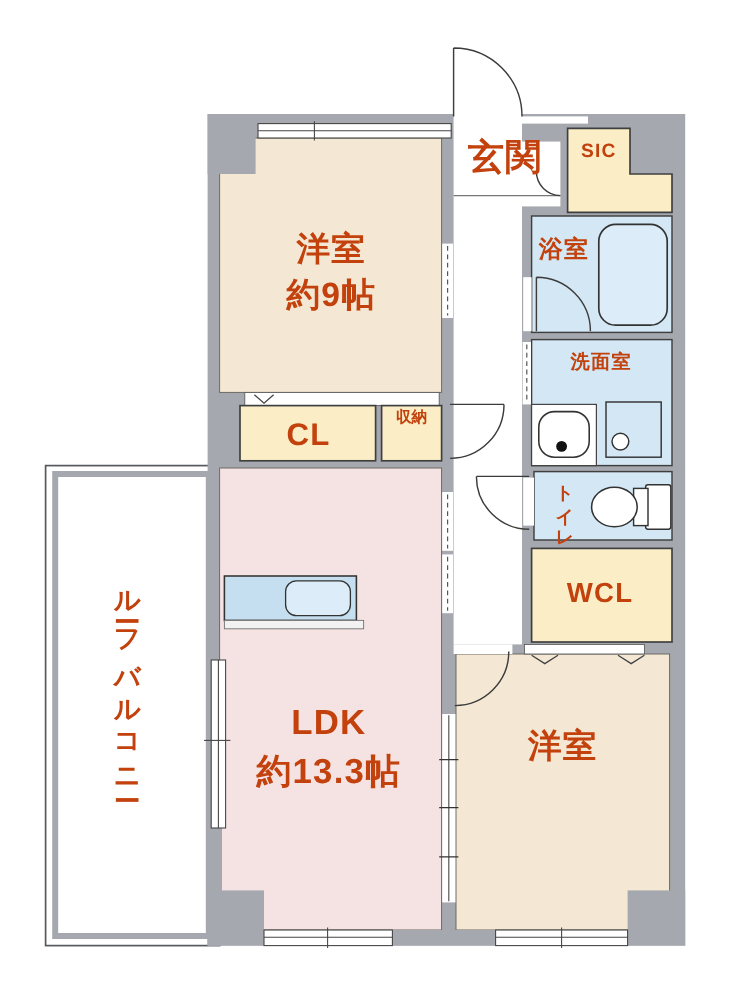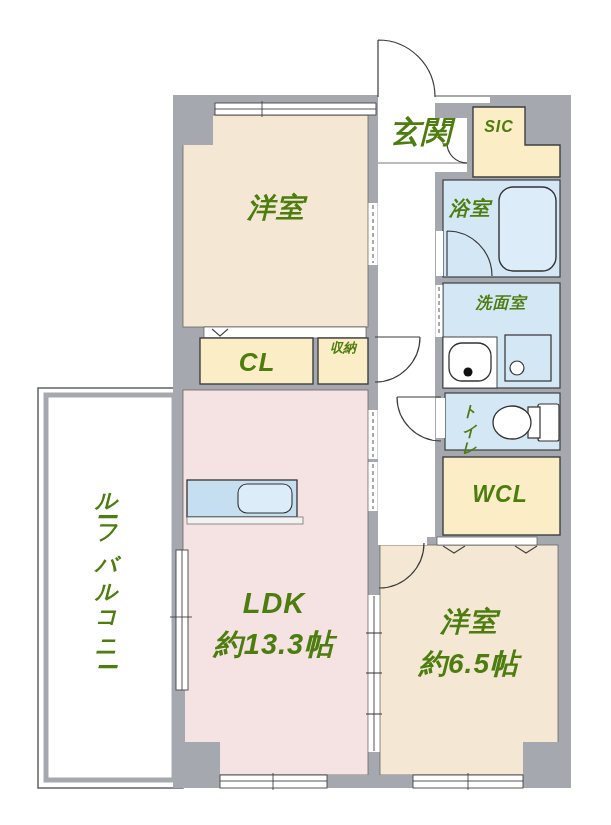--- a/index.html
+++ b/index.html
@@ -1,20 +1,20 @@
 <!DOCTYPE html>
 <html><head>
 <meta charset="utf-8">
 <style>
   html,body{margin:0;padding:0;background:#ffffff;}
   #canvas{position:relative;width:611px;height:825px;background:#fff;overflow:hidden;
           font-family:"Liberation Sans","DejaVu Sans",sans-serif;}
   #plan-svg{position:absolute;left:0;top:0;}
-  .lbl{position:absolute;transform:translate(-50%,-50%);font-weight:600;color:#4d7c0f;
-       white-space:nowrap;letter-spacing:1px;line-height:1;z-index:5;font-style:italic;}
+  .lbl{position:absolute;transform:translate(-50%,-50%);font-weight:600;color:#c2410c;
+       white-space:nowrap;letter-spacing:1px;line-height:1;z-index:5;}
   .vert{writing-mode:vertical-rl;}
 </style>
 </head>
 <body>
 
 <div id="canvas">
 
 <svg id="plan-svg" width="611" height="825" viewBox="0 0 611 825">
 
   <rect x="38" y="388" width="145" height="400" fill="#ffffff" stroke="#55585c" stroke-width="1.4"></rect>
@@ -126,21 +126,21 @@
   </g>
 </svg>
 
 <div class="lbl" style="left:421px;top:132px;font-size:30px;">玄関</div>
 <div class="lbl" style="left:499px;top:127px;font-size:16px;">SIC</div>
 <div class="lbl" style="left:470px;top:208px;font-size:20px;">浴室</div>
 <div class="lbl" style="left:501px;top:303px;font-size:16px;">洗面室</div>
 <div class="lbl vert" style="left:470px;top:422px;font-size:15px;letter-spacing:2px;">トイレ</div>
 <div class="lbl" style="left:500px;top:494px;font-size:23px;text-align:right;">WCL</div>
 <div class="lbl" style="left:276px;top:208px;font-size:28px;">洋室</div>
+<div class="lbl" style="left:276px;top:246px;font-size:28px;">約9帖</div>
 <div class="lbl" style="left:257px;top:362px;font-size:26px;">CL</div>
 <div class="lbl" style="left:343px;top:347px;font-size:13px;letter-spacing:0;">収納</div>
 <div class="lbl" style="left:274px;top:603px;font-size:29px;">LDK</div>
 <div class="lbl" style="left:274px;top:644px;font-size:29px;">約13.3帖</div>
 <div class="lbl" style="left:469px;top:622px;font-size:28px;">洋室</div>
-<div class="lbl" style="left:469px;top:664px;font-size:28px;">約6.5帖</div>
 <div class="lbl vert" style="left:106px;top:568px;font-size:22px;letter-spacing:4px;">ルーフバルコニー</div>
 
 </div>
 
 </body></html>

